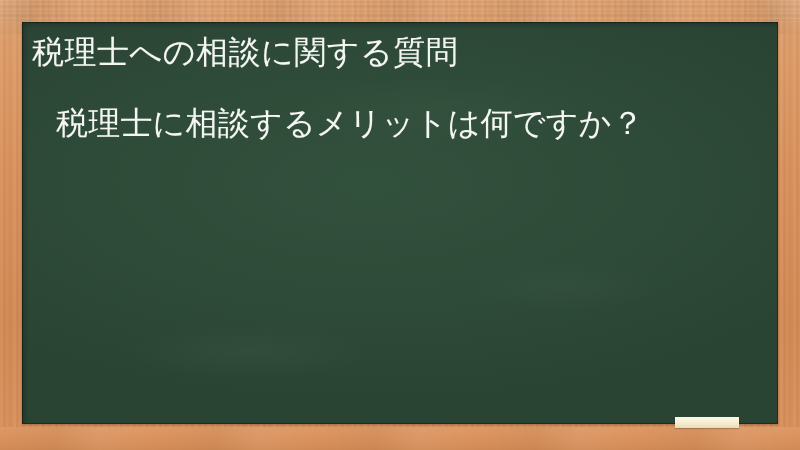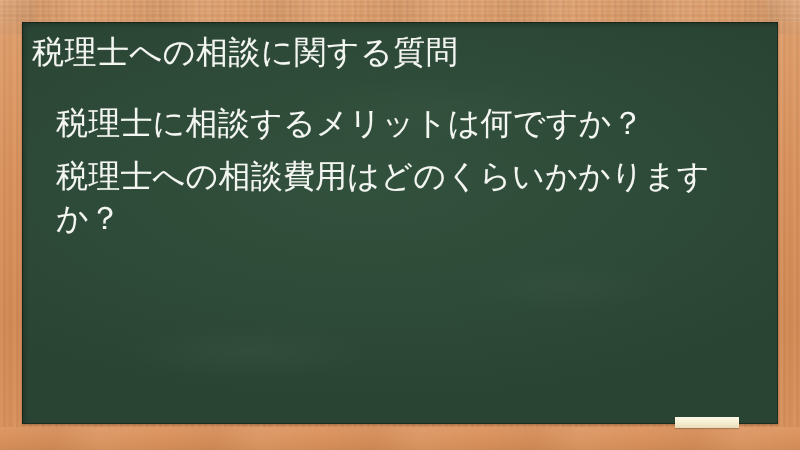--- a/index.html
+++ b/index.html
@@ -180,21 +180,20 @@
 
   <div class="board">
     <div class="board-dust"></div>
 
     <div class="board-content">
 
       <div class="title">税理士への相談に関する質問</div>
 
       <ul class="qa-list">
         <li class="qa-item">税理士に相談するメリットは何ですか？</li>
-        <li class="qa-item">税理士への相談費用はどのくらいかかりますか？</li>
       </ul>
 
     </div>
   </div>
 
   <div class="chalk"></div>
 
 </div>
 
 </body></html>

